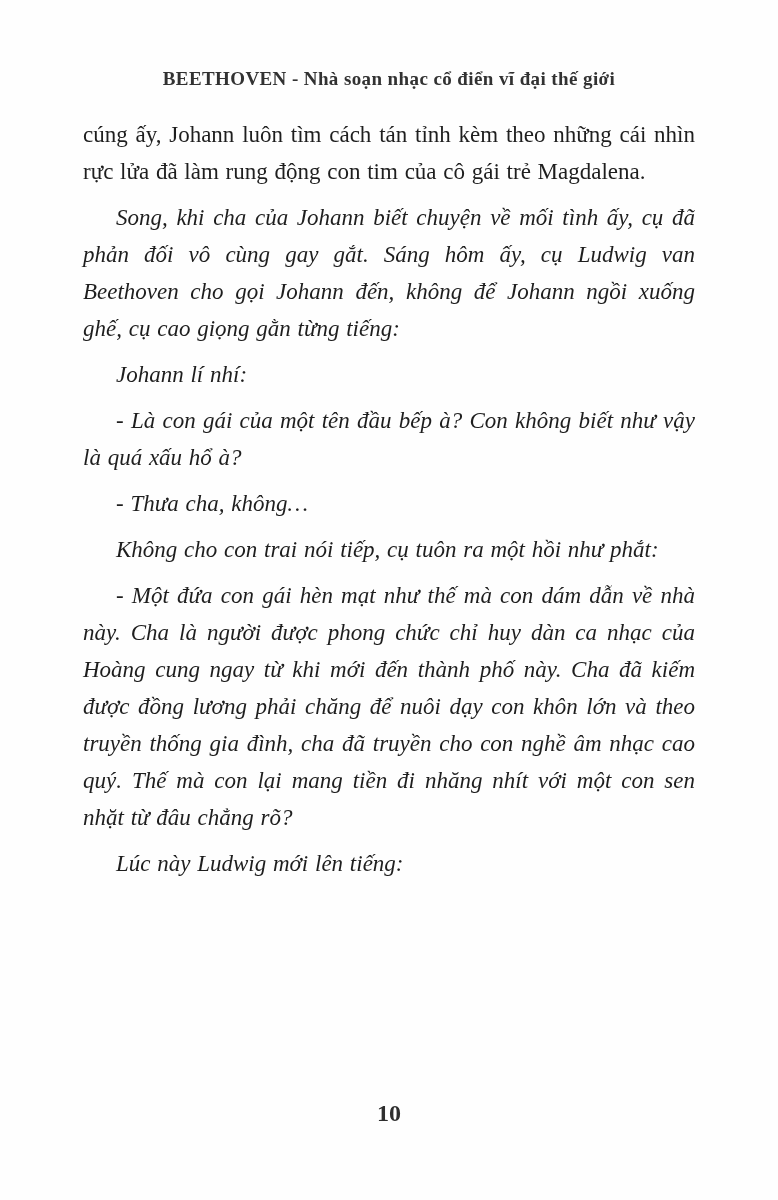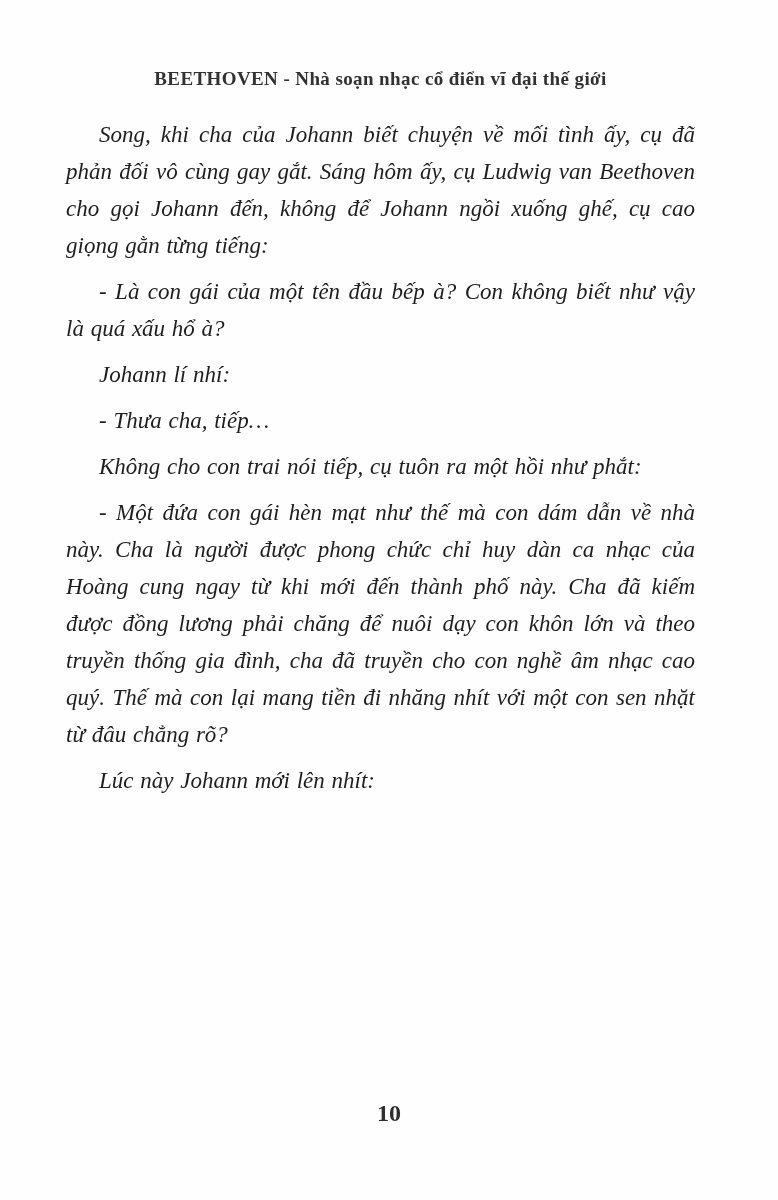--- a/index.html
+++ b/index.html
@@ -12,21 +12,21 @@
     background: #fefefe;
     overflow: hidden;
     font-family: "Liberation Serif", "DejaVu Serif", serif;
     color: #1e1e1e;
   }
   .page {
     position: relative;
     width: 778px;
     height: 1200px;
     box-sizing: border-box;
-    padding: 68px 83px 0 66px;
+    padding: 68px 83px 0 83px;
     background: #fefefe;
   }
   .running-header {
     text-align: center;
     font-size: 19px;
     font-weight: 600;
     letter-spacing: 0.4px;
     color: #323232;
     margin: 0 0 6px 0;
     white-space: nowrap;
@@ -60,25 +60,26 @@
   }
 </style>
 </head>
 <body>
 
 <div class="page">
   <div class="running-header">BEETHOVEN - Nhà soạn nhạc cổ điển vĩ đại thế giới</div>
 
   <main class="page-body">
 
+  <p class="para">cúng ấy, Johann luôn tìm cách tán tỉnh kèm theo những cái nhìn rực lửa đã làm rung động con tim của cô gái trẻ Magdalena.</p>
       <p class="para indent">Song, khi cha của Johann biết chuyện về mối tình ấy, cụ đã phản đối vô cùng gay gắt. Sáng hôm ấy, cụ Ludwig van Beethoven cho gọi Johann đến, không để Johann ngồi xuống ghế, cụ cao giọng gằn từng tiếng:</p>
+      <p class="para indent">Johann lí nhí:</p>
       <p class="para indent">- Là con gái của một tên đầu bếp à? Con không biết như vậy là quá xấu hổ à?</p>
-      <p class="para indent">Johann lí nhí:</p>
-      <p class="para indent">- Thưa cha, tiếp…</p>
+      <p class="para indent">- Thưa cha, không…</p>
       <p class="para indent">Không cho con trai nói tiếp, cụ tuôn ra một hồi như phắt:</p>
       <p class="para indent">- Một đứa con gái hèn mạt như thế mà con dám dẫn về nhà này. Cha là người được phong chức chỉ huy dàn ca nhạc của Hoàng cung ngay từ khi mới đến thành phố này. Cha đã kiếm được đồng lương phải chăng để nuôi dạy con khôn lớn và theo truyền thống gia đình, cha đã truyền cho con nghề âm nhạc cao quý. Thế mà con lại mang tiền đi nhăng nhít với một con sen nhặt từ đâu chẳng rõ?</p>
-      <p class="para indent">Lúc này Johann mới lên nhít:</p>
+      <p class="para indent">Lúc này Ludwig mới lên tiếng:</p>
     </main>
 
   <div class="page-footer">
     <span class="page-number">10</span>
   </div>
 </div>
 
 </body></html>

